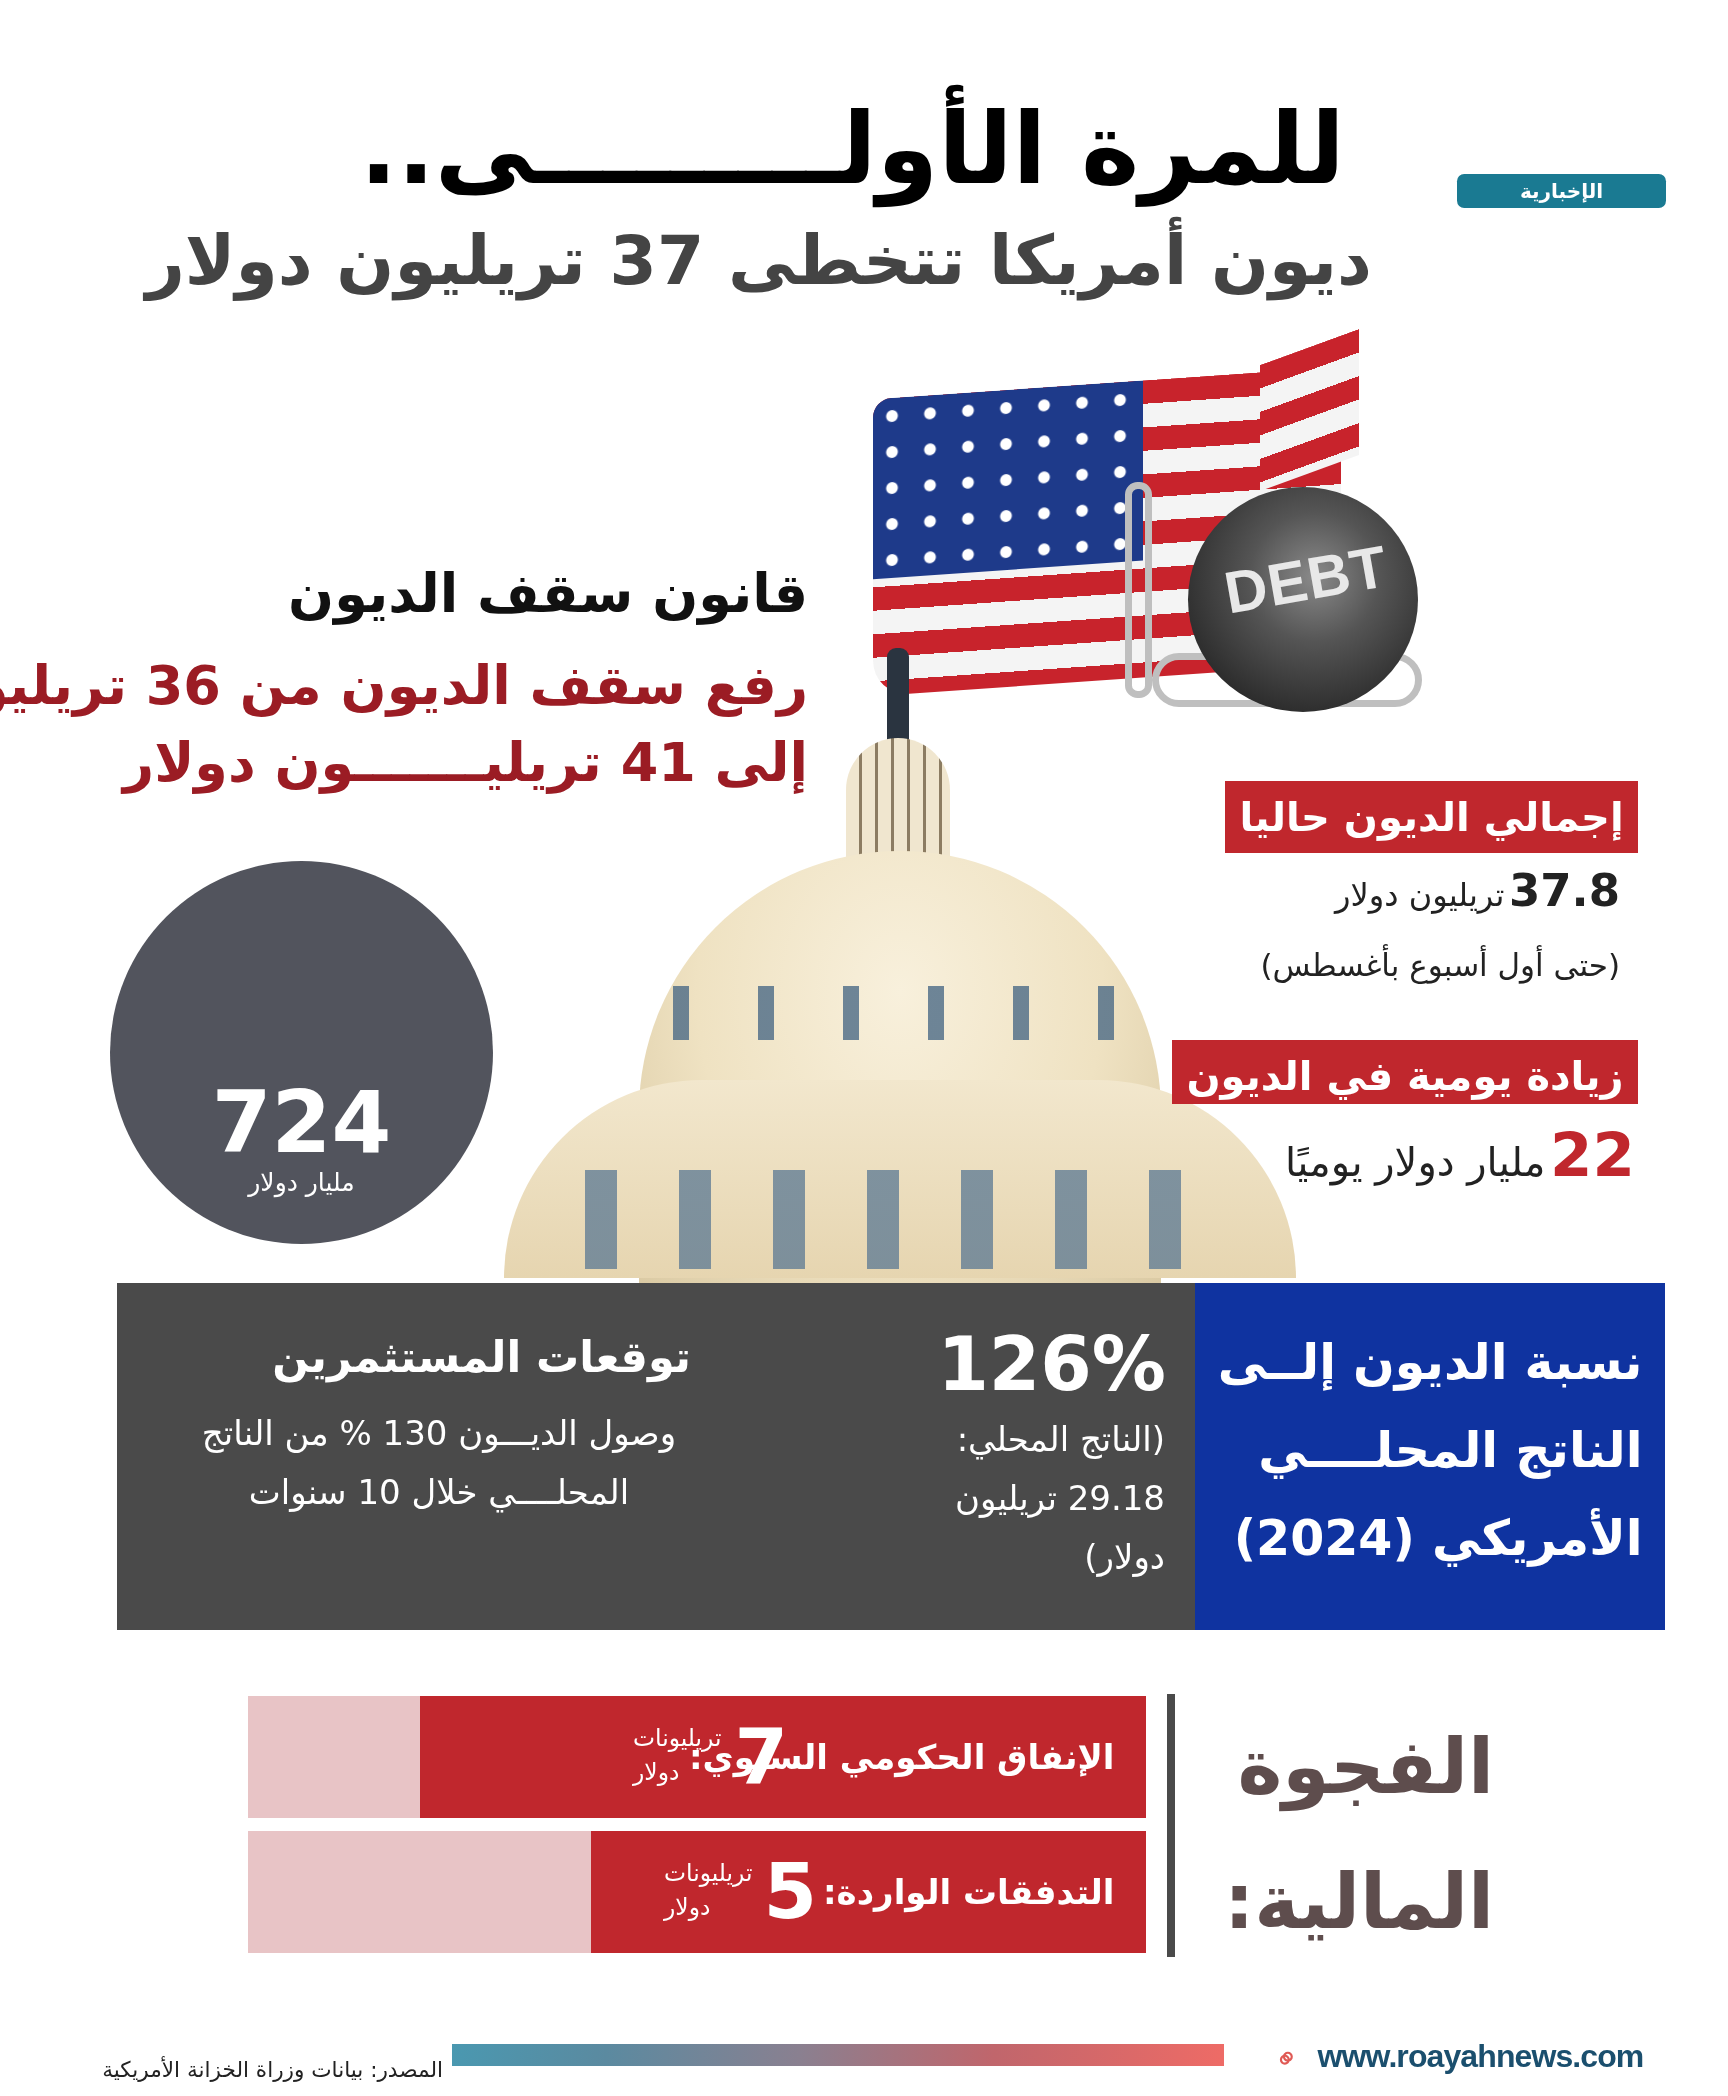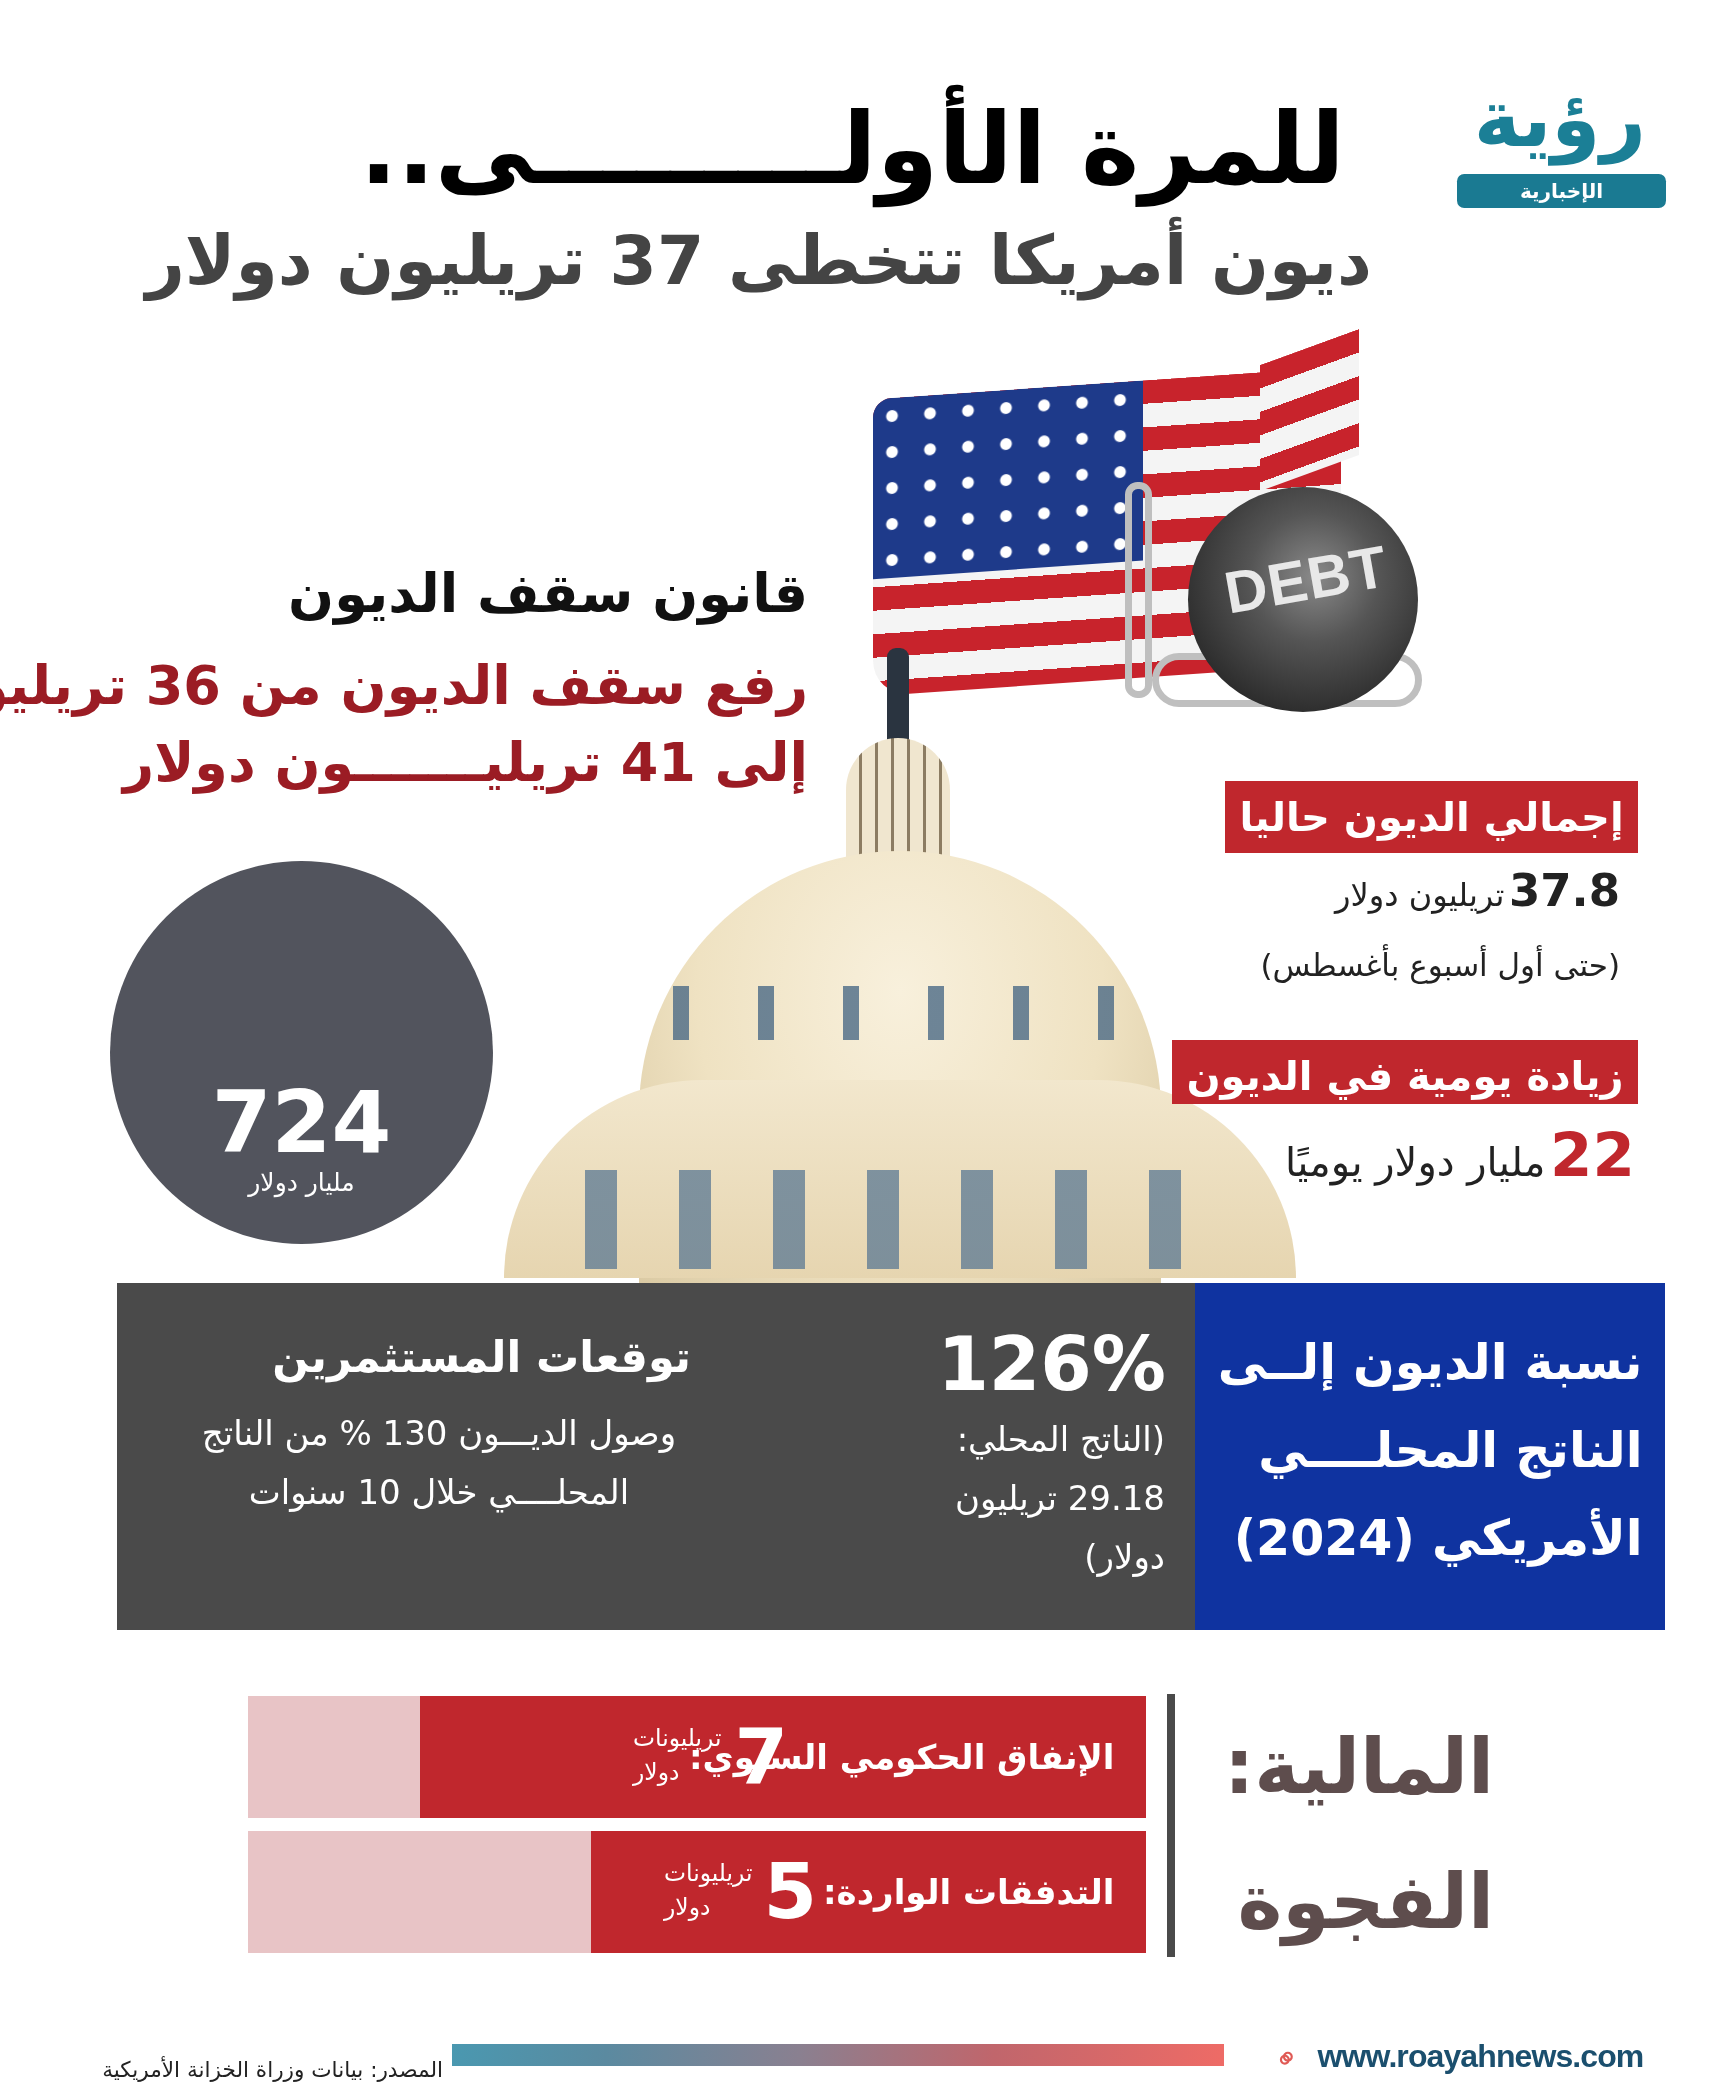--- a/index.html
+++ b/index.html
@@ -98,21 +98,20 @@
   .footer-bar { left: 452px; top: 2044px; width: 772px; height: 21.6px;
     background: linear-gradient(90deg, #4a98b0 0%, #5b8aa0 20%, #8a8090 45%, #c0666c 70%, #ee6b66 100%); }
   .footer-url { left: 1274px; top: 2038px; direction: ltr; white-space: nowrap; display: flex; align-items: center; gap: 12.6px; }
   .link-icon { width: 31px; height: 31px; color: #e05a55; font-size: 29px; line-height: 31px; transform: rotate(-45deg); }
   .url-text { font-family: "Liberation Sans", sans-serif; font-size: 32px; font-weight: bold; color: #1b4f6e; letter-spacing: -0.9px; }
 </style>
 </head>
 <body>
 
 <div class="abs logo">
-  <div class="logo-word">رؤية</div>
   <div class="logo-band">الإخبارية</div>
 </div>
 
 <div class="abs title1">للمرة الأولـــــــــى..</div>
 <div class="abs title2">ديون أمريكا تتخطى 37 تريليون دولار</div>
 
 <div class="abs illus">
   <div class="usa">
     <div class="canton"></div>
   </div>
@@ -160,22 +159,22 @@
 <div class="abs band"></div>
 <div class="abs band-blue">
   <div class="blue-text">نسبة الديون إلــى الناتج المحلــــي الأمريكي (2024)</div>
 </div>
 <div class="abs pct">126%</div>
 <div class="abs gdp-note">(الناتج المحلي: 29.18 تريليون دولار)</div>
 <div class="abs inv-title">توقعات المستثمرين</div>
 <div class="abs inv-text">وصول الديـــون 130 % من الناتج المحلــــي خلال 10 سنوات</div>
 
 <div class="abs gap-title">
+  <div>الفجوة</div>
   <div>المالية:</div>
-  <div>الفجوة</div>
 </div>
 <div class="abs gap-divider"></div>
 
 <div class="abs bar-bg bar1-bg"></div>
 <div class="abs bar-fg bar1-fg">
   <div class="bar-label">الإنفاق الحكومي السنوي:</div>
   <div class="bar-num b1num">7</div>
   <div class="bar-unit b1unit">تريليونات دولار</div>
 </div>
 

